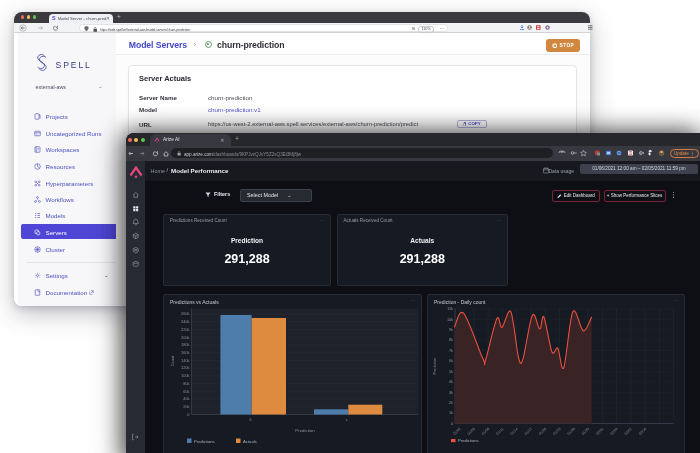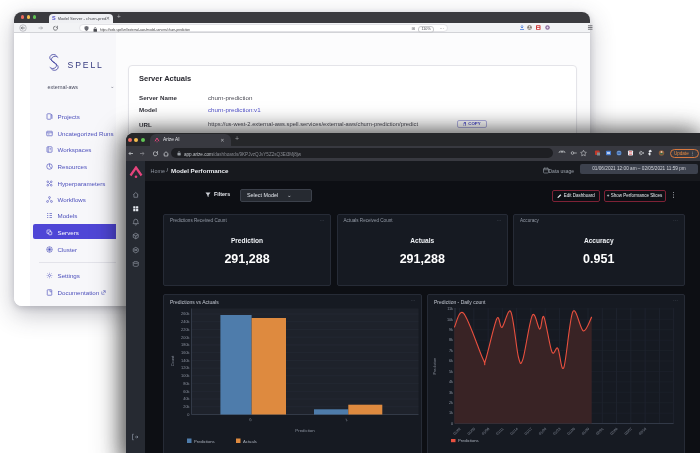--- a/index.html
+++ b/index.html
@@ -5,21 +5,21 @@
 .abs{position:absolute;}
 
 #bw{position:absolute;left:14px;top:12px;width:576px;height:294px;border-radius:8px;
  box-shadow:0 8px 24px rgba(50,50,70,.3),0 2px 6px rgba(50,50,70,.2);background:#fff;}
 #bw-tab{position:absolute;left:0;top:0;width:100%;height:10.5px;background:#3b3b3f;border-radius:8px 8px 0 0;}
 .tl{position:absolute;width:3.6px;height:3.6px;border-radius:50%;top:3.3px;}
 #bw-tabactive{position:absolute;left:34.5px;top:1.5px;width:64px;height:9px;background:#eff0f3;border-radius:4px 4px 0 0;overflow:hidden;}
 #bw-toolbar{position:absolute;left:0;top:10.5px;width:100%;height:10.5px;background:#f2f3f5;border-bottom:0.5px solid #d2d3d7;}
 #bw-urlpill{position:absolute;left:65.4px;top:1.6px;width:369px;height:7.6px;background:#fff;border-radius:4px;border:0.5px solid #e2e2e6;}
 #bw-content{position:absolute;left:0;top:21px;width:100%;height:273px;background:#fff;border-radius:0 0 8px 8px;overflow:hidden;}
-#bw-side{position:absolute;left:16px;top:0;width:101.5px;height:100%;background:#f7f7fa;}
+#bw-side{position:absolute;left:4px;top:0;width:101.5px;height:100%;background:#f7f7fa;}
 .mi{position:absolute;left:16px;height:12px;display:flex;align-items:center;color:#4d50bc;font-size:6.2px;white-space:nowrap;}
 .mi svg{margin-right:4.5px;flex:none;}
 #bw-main{position:absolute;left:101.5px;top:0;right:0;height:100%;background:#fcfcfd;}
 #bw-head{position:absolute;left:0;top:0;width:100%;height:21.5px;background:#fff;border-bottom:1px solid #ececf0;}
 #bw-card{position:absolute;left:12px;top:31.5px;width:449.5px;height:226px;background:#fff;border:1px solid #e4e4e9;border-radius:4px;box-shadow:0 1px 2px rgba(0,0,0,.04);}
 .crow{position:absolute;left:10.5px;font-size:6.2px;color:#33333b;font-weight:bold;white-space:nowrap;}
 .cval{position:absolute;left:79.5px;font-size:6.2px;color:#4b4b55;white-space:nowrap;}
 
 #fw{position:absolute;left:126px;top:133px;width:574px;height:330px;border-radius:8px 0 0 0;
  box-shadow:0 0 22px rgba(0,0,0,.38),0 6px 34px rgba(0,0,0,.45),-5px -3px 20px rgba(0,0,0,.25);background:#0d0f14;overflow:hidden;}
@@ -146,20 +146,33 @@
           </svg>Settings</div>
       <div class="abs" style="left:86px;top:238.5px;font-size:5.5px;color:#4d50bc;">⌄</div>
       <div class="mi" style="top:253.2px;"><svg width="7" height="7" viewBox="0 0 14 14">
             <rect x="2.5" y="1.5" width="9" height="11" rx="1" fill="none" stroke="#4d50bc" stroke-width="1.3"></rect>
             <path d="M8 1.5v4h3.5" fill="none" stroke="#4d50bc" stroke-width="1.1"></path>
           </svg>Documentation&nbsp;<svg width="5" height="5" viewBox="0 0 10 10">
             <path d="M1.5 3v5.5H7M4 1.5h4.5V6M8.5 1.5L4.5 5.5" fill="none" stroke="#4d50bc" stroke-width="1.1"></path>
           </svg></div>
     </div>
     <div id="bw-main">
+      <div id="bw-head">
+        <span class="abs" style="left:13.3px;top:6.5px;font-size:8.7px;font-weight:bold;color:#4546c4;letter-spacing:-0.1px;">Model Servers</span>
+        <span class="abs" style="left:78px;top:7px;font-size:8px;color:#9a9aa4;">›</span>
+        <div class="abs" style="left:89px;top:7.5px;width:7px;height:7px;border-radius:50%;border:1.6px solid #5e9e68;"></div>
+        <div class="abs" style="left:91.6px;top:10.1px;width:1.8px;height:1.8px;border-radius:50%;background:#5e9e68;"></div>
+        <span class="abs" style="left:101.5px;top:6.5px;font-size:8.7px;font-weight:bold;color:#2e2e36;letter-spacing:-0.1px;">churn-prediction</span>
+        <div class="abs" style="left:430.5px;top:5.5px;width:34px;height:13.5px;background:#d0873f;border-radius:3px;color:#fff;display:flex;align-items:center;justify-content:center;">
+          <svg width="5.5" height="5.5" viewBox="0 0 12 12">
+              <circle cx="6" cy="6" r="4" fill="none" stroke="#fff" stroke-width="2.4"></circle>
+            </svg>
+            <span style="font-size:4.8px;font-weight:bold;letter-spacing:.4px;margin-left:2.2px;">STOP</span>
+        </div>
+      </div>
       <div id="bw-card">
         <span class="abs" style="left:10.5px;top:8.5px;font-size:7.5px;font-weight:bold;color:#26262e;">Server Actuals</span>
         <span class="crow" style="top:28px;">Server Name</span>
           <span class="cval" style="top:28px;">churn-prediction</span>
         <span class="crow" style="top:40px;">Model</span>
           <span class="cval" style="top:40px;color:#5353cc;">churn-prediction:v1</span>
         <span class="crow" style="top:55px;">URL</span>
           <span class="cval" style="top:55px;font-size:5.8px;">https://us-west-2.external-aws.spell.services/external-aws/churn-prediction/predict</span>
         <div class="abs" style="left:328.5px;top:54px;width:29.5px;height:8.5px;border:0.8px solid #b4b4e4;border-radius:2px;display:flex;align-items:center;justify-content:center;">
           <svg width="3.6" height="4.4" viewBox="0 0 9 11">
@@ -295,26 +308,20 @@
         <span class="pkebab">⋯</span>
       <span class="statlab" style="top:22.5px;">Prediction</span>
       <span class="statval" style="top:37px;">291,288</span>
     </div>
     <div class="panel" style="left:191.5px;top:32.5px;width:171.5px;height:72.5px;">
       <span class="ptitle">Actuals Received Count</span>
         <span class="pkebab">⋯</span>
       <span class="statlab" style="top:22.5px;">Actuals</span>
       <span class="statval" style="top:37px;">291,288</span>
     </div>
-    <div class="panel" style="left:368px;top:32.5px;width:171.5px;height:72.5px;">
-      <span class="ptitle">Accuracy</span>
-        <span class="pkebab">⋯</span>
-      <span class="statlab" style="top:22.5px;">Accuracy</span>
-      <span class="statval" style="top:37px;">0.951</span>
-    </div>
 
     <div class="panel" id="chartA" style="left:18px;top:113px;width:259px;height:172px;">
       <span class="ptitle" style="font-size:5px;color:#c3c8d2;">Predictions vs Actuals</span>
         <span class="pkebab">⋯</span>
       <svg class="abs" style="left:0;top:0" width="257" height="170" viewBox="0 0 257 170">
         <rect x="27.5" y="13.5" width="227" height="106" fill="#1e222b"></rect>
         <g stroke="#272c37" stroke-width="0.6">
           <line x1="27.5" y1="111.8" x2="254.5" y2="111.8"></line>
             <line x1="27.5" y1="104" x2="254.5" y2="104"></line>
           <line x1="27.5" y1="96.3" x2="254.5" y2="96.3"></line>

